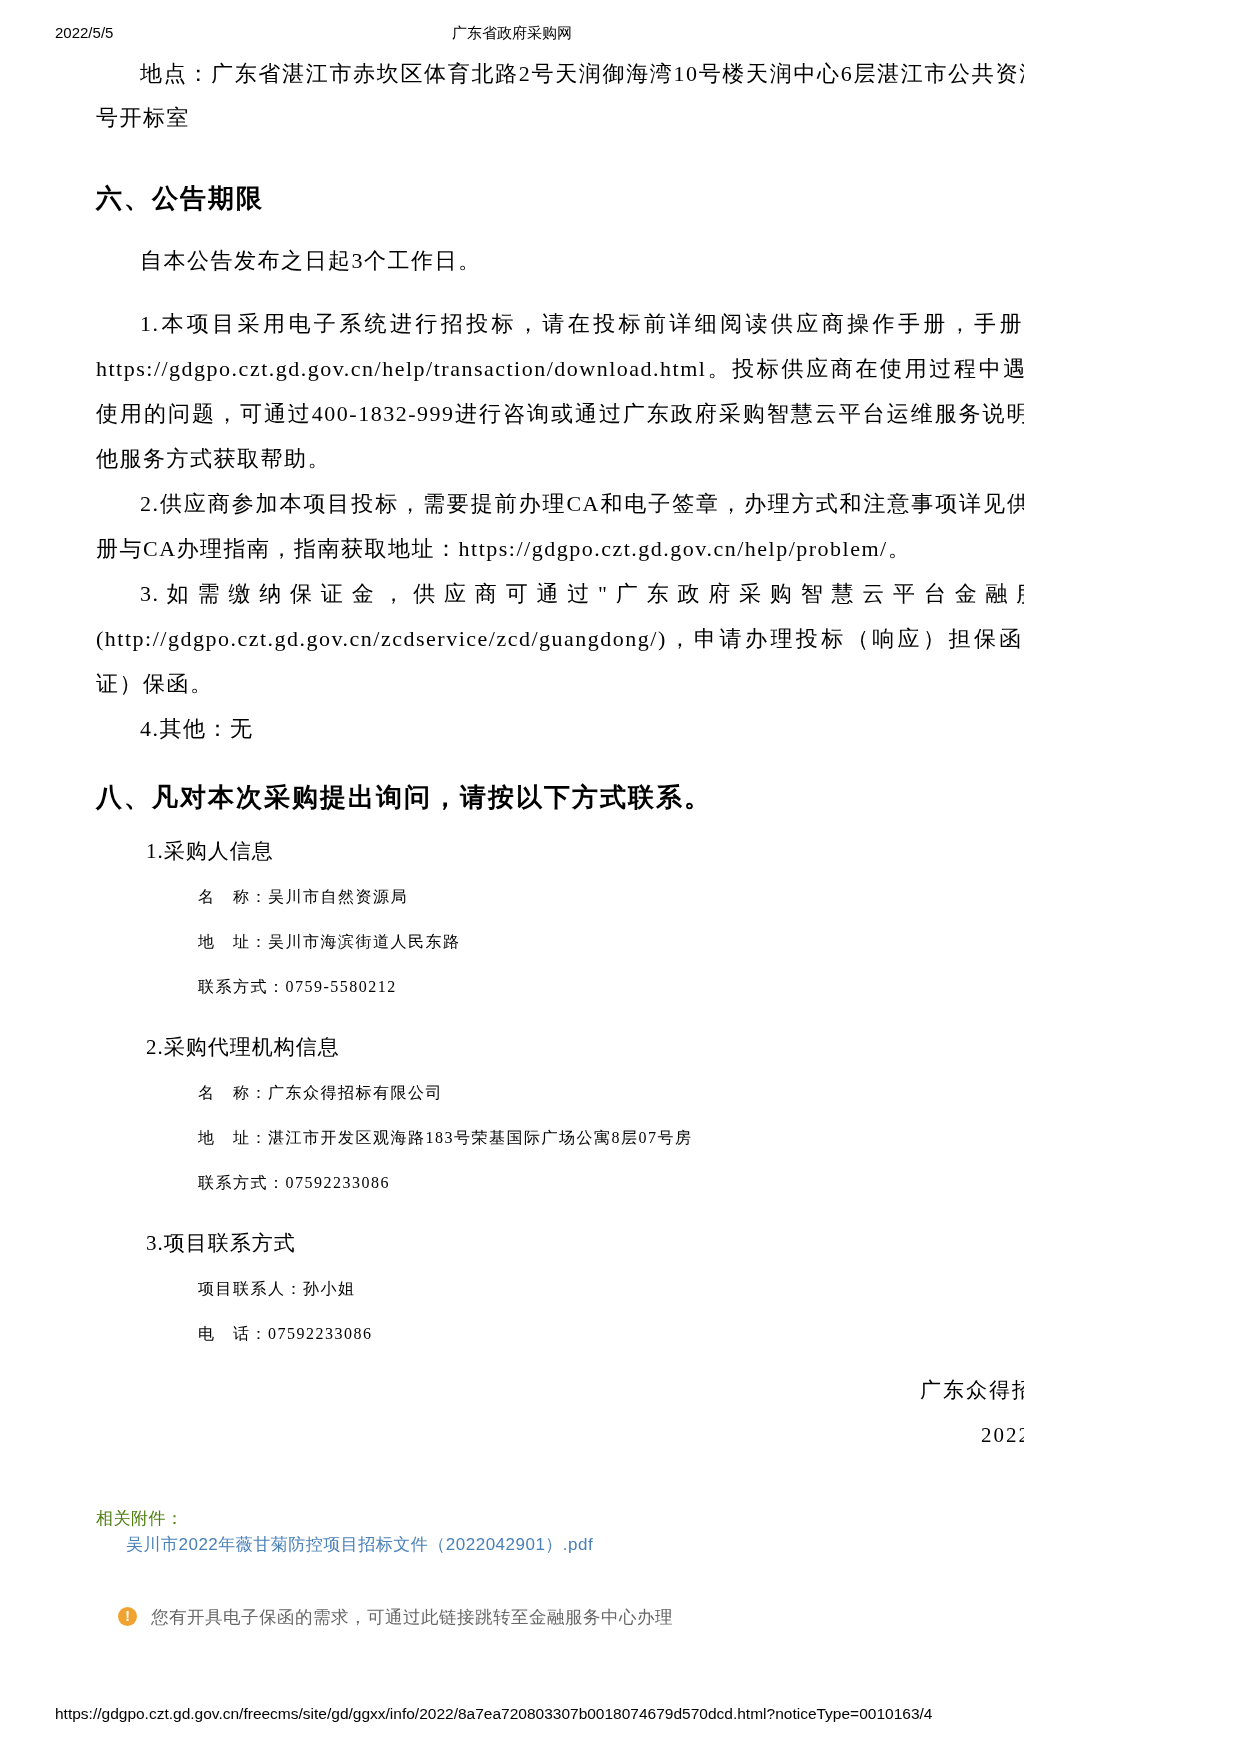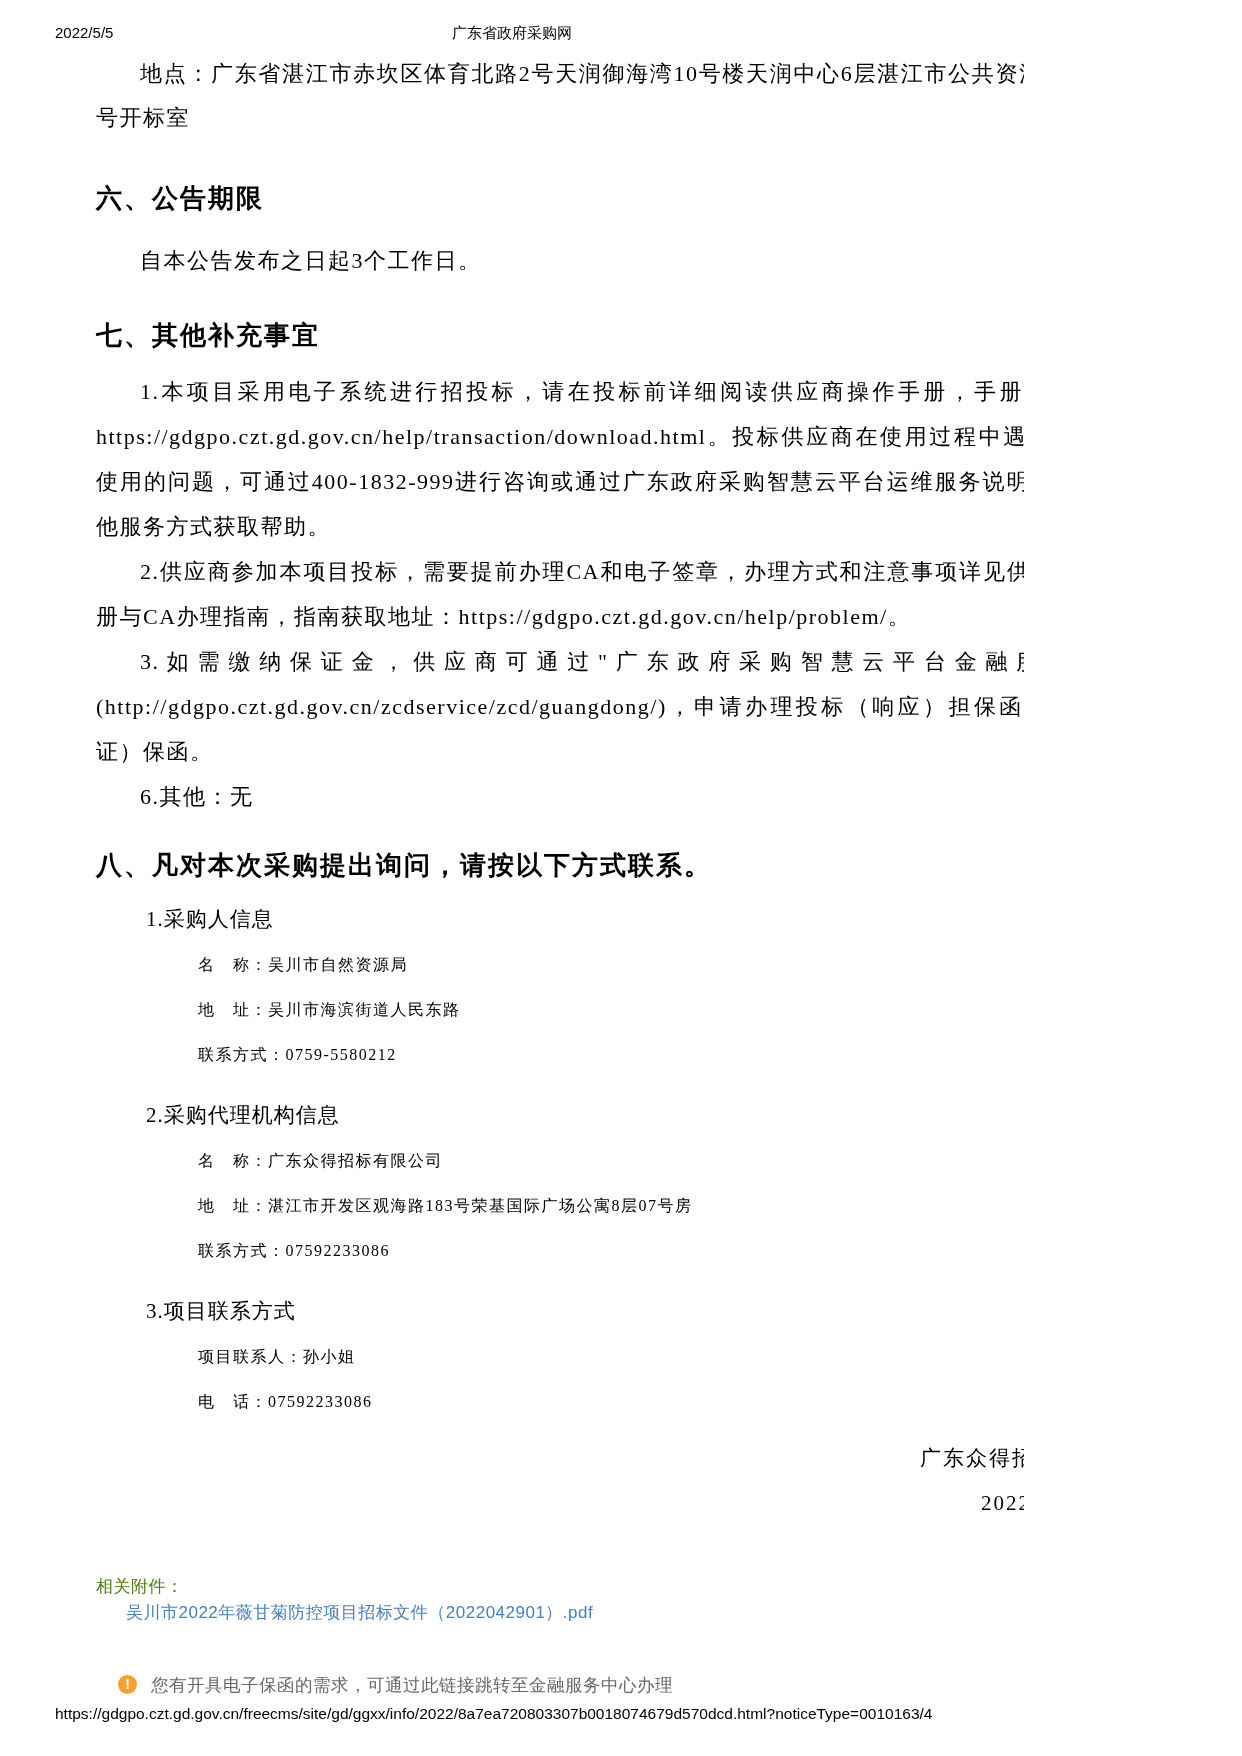--- a/index.html
+++ b/index.html
@@ -93,26 +93,25 @@
 
   <div class="content">
 
     <div class="opening">
       <div class="para">地点：广东省湛江市赤坎区体育北路2号天润御海湾10号楼天润中心6层湛江市公共资源交易中心7号开标室</div>
     </div>
 
     <div class="sec-title sec6-title">六、公告期限</div>
     <div class="para sec6-body">自本公告发布之日起3个工作日。</div>
 
-    <div class="sec-title sec7-title">七、其他补充事宜</div>
     <div class="sec7-items">
       <div class="para">1.本项目采用电子系统进行招投标，请在投标前详细阅读供应商操作手册，手册获取网址：https://gdgpo.czt.gd.gov.cn/help/transaction/download.html。投标供应商在使用过程中遇到涉及系统使用的问题，可通过400-1832-999进行咨询或通过广东政府采购智慧云平台运维服务说明中提供的其他服务方式获取帮助。</div>
       <div class="para">2.供应商参加本项目投标，需要提前办理CA和电子签章，办理方式和注意事项详见供应商操作手册与CA办理指南，指南获取地址：https://gdgpo.czt.gd.gov.cn/help/problem/。</div>
       <div class="para">3.如需缴纳保证金，供应商可通过"广东政府采购智慧云平台金融服务中心"(http://gdgpo.czt.gd.gov.cn/zcdservice/zcd/guangdong/)，申请办理投标（响应）担保函、保险（保证）保函。</div>
-      <div class="para">6.其他：无</div>
+      <div class="para">4.其他：无</div>
     </div>
 
     <div class="sec-title sec8-title">八、凡对本次采购提出询问，请按以下方式联系。</div>
 
     <div class="contact-block">
       <div class="group-label">1.采购人信息</div>
       <div class="detail-line">名　称：吴川市自然资源局</div>
       <div class="detail-line">地　址：吴川市海滨街道人民东路</div>
       <div class="detail-line">联系方式：0759-5580212</div>
     </div>

